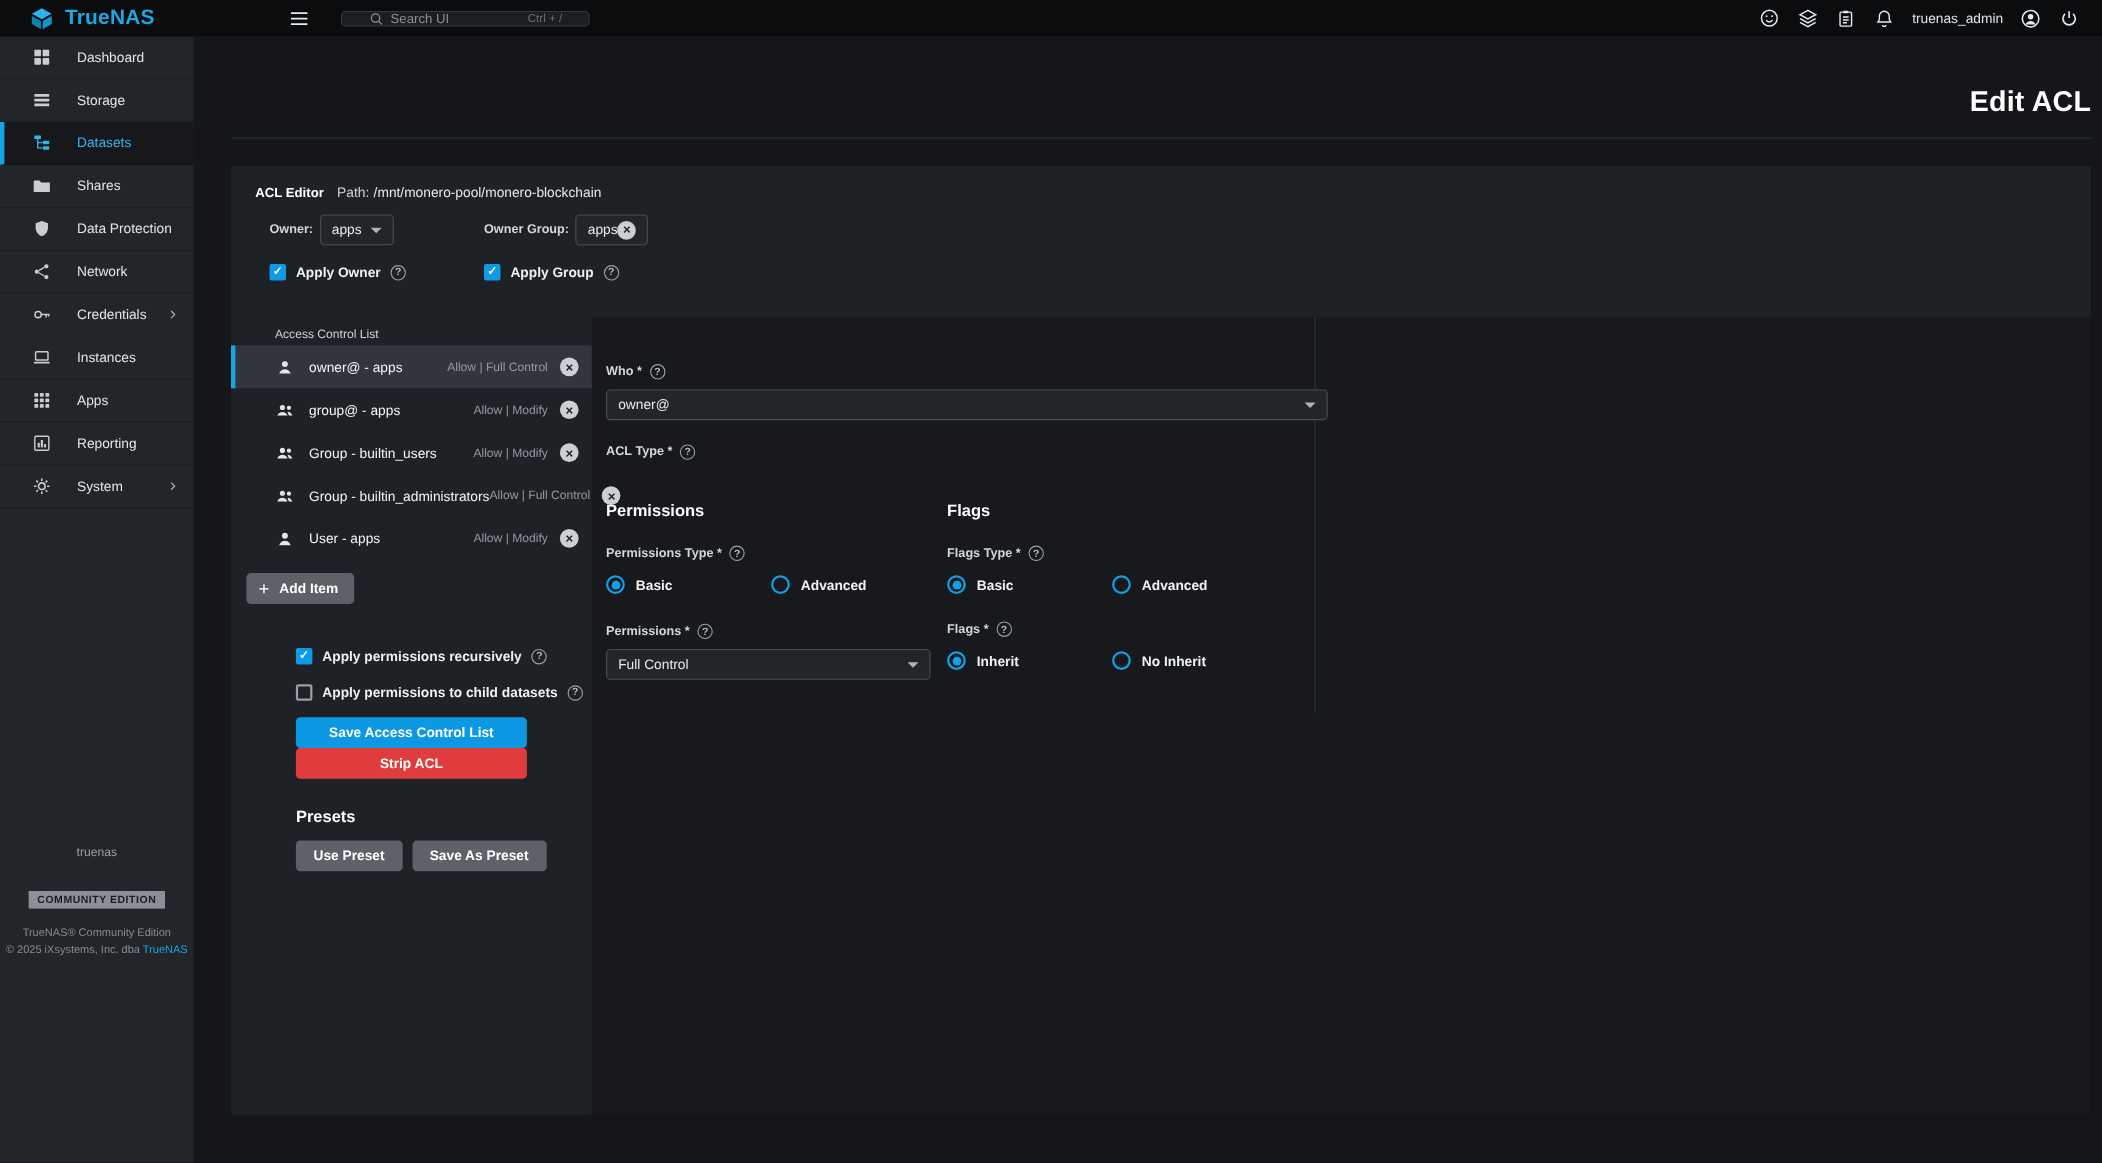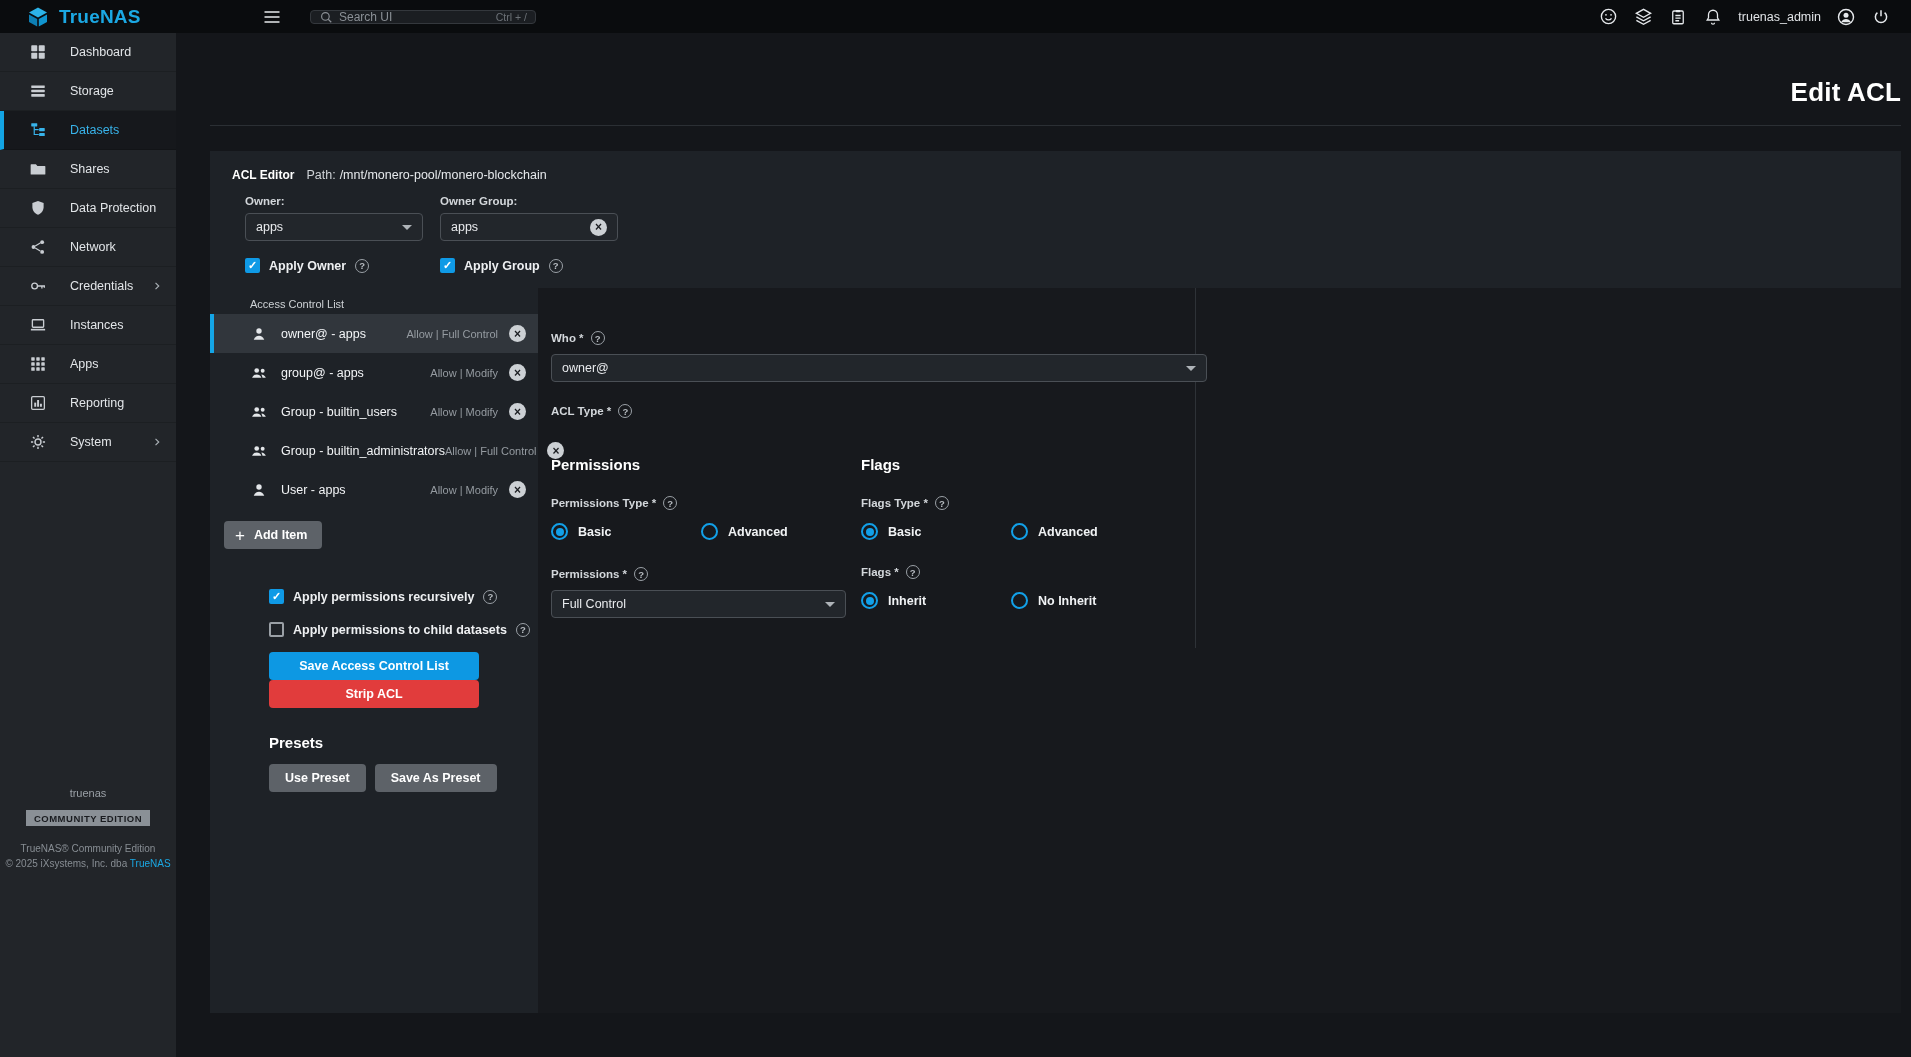--- a/index.html
+++ b/index.html
@@ -5,59 +5,59 @@
   * { margin:0; padding:0; box-sizing:border-box; }
   html,body { background:#0b0d0f; }
   body { font-family:"Liberation Sans", sans-serif; }
   .app { position:relative; width:1911px; height:1057px; background:#14161a; overflow:hidden; color:#e8eaed; font-size:12.5px; }
 
   
   .topbar { position:absolute; top:0; left:0; right:0; height:33px; background:#0a0c0e; display:flex; align-items:center; z-index:10; }
   .brand { width:197px; display:flex; align-items:center; gap:9px; padding-left:26px; cursor:pointer; }
   .brand-name { color:#1ba8e3; font-size:19px; font-weight:600; letter-spacing:.2px; }
   .hamburger { margin-left:64px; width:22px; height:22px; display:flex; align-items:center; justify-content:center; color:#e8eaed; cursor:pointer; }
-  .search-box { margin-left:27px; width:226px; height:14px; background:#1b1e22; border:1px solid #34383d; border-radius:4px; display:flex; align-items:center; padding:0 8px; gap:6px; }
+  .search-box { margin-left:27px; width:226px; height:14px; background:#1b1e22; border:1px solid #34383d; border-radius:4px; display:flex; align-items:center; padding:0 24px; gap:6px; }
   .search-box svg { color:#8b9096; flex:none; }
   .search-input { flex:1; min-width:0; background:transparent; border:none; outline:none; color:#d6d9dc; font-size:12px; font-family:"Liberation Sans",sans-serif; }
   .search-input::placeholder { color:#8b9096; }
   .search-hint { font-size:10.5px; color:#6c7177; white-space:nowrap; }
   .top-actions { margin-left:auto; display:flex; align-items:center; gap:15px; padding-right:20px; color:#e6e9ec; }
   .top-icon { width:20px; height:20px; display:flex; align-items:center; justify-content:center; cursor:pointer; }
   .username { font-size:12.5px; color:#e0e3e6; cursor:pointer; }
 
   
   .sidebar { position:absolute; top:33px; left:0; bottom:0; width:176px; background:#222529; display:flex; flex-direction:column; }
   .nav-item { height:39px; display:flex; align-items:center; gap:23px; padding-left:29px; position:relative; color:#c9cdd2; cursor:pointer; border-bottom:1px solid rgba(0,0,0,.16); }
   .nav-item svg { flex:none; }
   .nav-label { font-size:12.5px; color:#e2e5e8; white-space:nowrap; }
   .nav-item.active { background:#16181c; border-left:4px solid #13a4e4; padding-left:25px; }
   .nav-item.active .nav-label, .nav-item.active svg { color:#38b3ea; }
   .chev { position:absolute; right:12px; color:#aab0b5; display:flex; }
   .sidebar-footer { margin-top:auto; margin-bottom:188px; display:flex; flex-direction:column; align-items:center; gap:0; color:#8f959b; }
   .host-name { font-size:11px; color:#9aa0a6; }
-  .edition-badge { margin-top:11px; background:#8a9096; color:#1a1c20; font-size:9.5px; font-weight:700; letter-spacing:.5px; padding:2.5px 8px; cursor:pointer; }
+  .edition-badge { margin-top:29px; background:#8a9096; color:#1a1c20; font-size:9.5px; font-weight:700; letter-spacing:.5px; padding:2.5px 8px; cursor:pointer; }
   .footer-line1 { margin-top:17px; font-size:10px; color:#878d93; }
   .footer-line2 { margin-top:4px; font-size:10px; color:#878d93; }
   .footer-brand { color:#1ba8e3; cursor:pointer; }
 
   
   .main { position:absolute; top:33px; left:197px; right:0; bottom:0; background:#14161a; padding:0 10px 0 13px; overflow:hidden; }
   .page-title { margin-top:44px; font-size:26px; font-weight:700; color:#ffffff; letter-spacing:.2px;text-align:right; }
   .title-divider { margin-top:17px; border:none; border-top:1px solid #2b2f34; }
 
   .card { margin-top:25px; height:862px; background:#17191d; display:flex; flex-direction:column; }
 
   
   .editor-head { background:#1e2227; padding:17px 20px 0 22px; height:137px; flex:none; }
   .head-row { display:flex; align-items:baseline; gap:12px; }
   .editor-title { font-size:12px; font-weight:700; color:#fff; }
   .path-wrap { font-size:12.5px; color:#cfd3d7; }
   .path-value { color:#e6e9ec; margin-left:4px; }
   .fields-row { display:flex; gap:17px; padding-left:13px; margin-top:13px; }
-  .field-group { width:178px; display:flex; flex-direction:column; gap:6px; }
+  .field-group { width:178px; display:flex; flex-direction:row; gap:6px; }
   .small-label { font-size:11.5px; font-weight:600; color:#d3d7db; display:flex; align-items:center; gap:6px; }
   .select, .text-input { height:28px; background:#22262b; border:1px solid #4a4f55; border-radius:4px; display:flex; align-items:center; justify-content:space-between; padding:0 10px; color:#e8eaed; font-size:12.5px; cursor:pointer; }
   .caret { width:0; height:0; border-left:5px solid transparent; border-right:5px solid transparent; border-top:5px solid #aeb3b8; flex:none; margin-left:8px; }
   .apply-row { display:flex; gap:17px; padding-left:13px; margin-top:17px; }
   .apply-group { width:178px; display:flex; align-items:center; gap:9px; }
 
   .cb { width:15px; height:15px; border-radius:2px; border:2px solid #9aa0a6; background:transparent; display:flex; align-items:center; justify-content:center; cursor:pointer; flex:none; }
   .cb.checked { background:#0f9ae6; border-color:#0f9ae6; }
   .cb-check { color:#fff; font-size:11px; font-weight:700; line-height:1; }
   .cb-label { font-size:12.5px; font-weight:600; color:#eef0f2; white-space:nowrap; }

